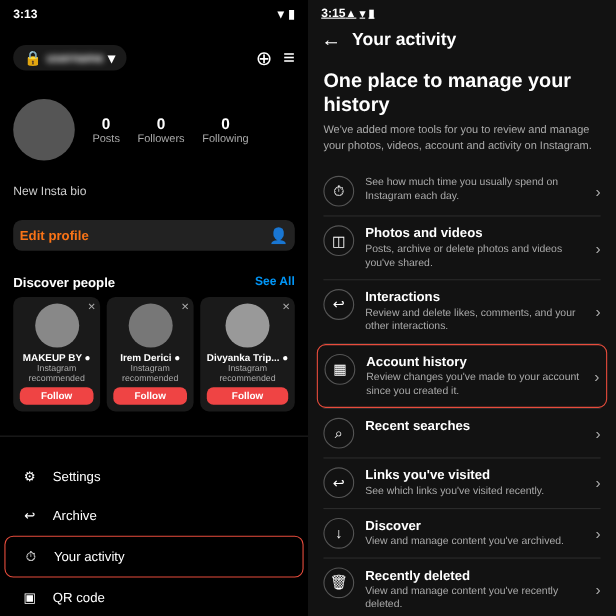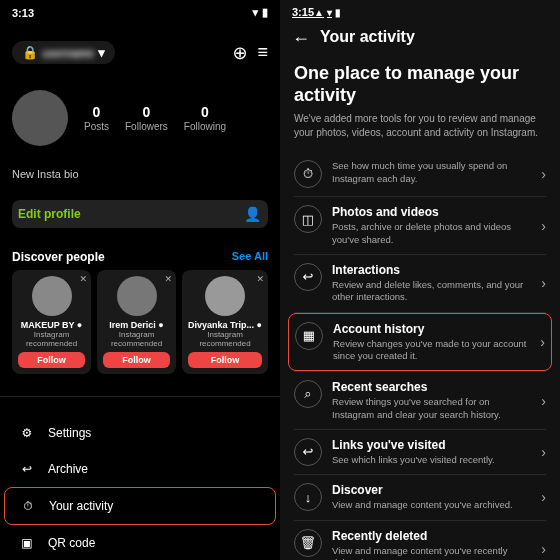--- a/index.html
+++ b/index.html
@@ -102,21 +102,21 @@
       padding: 2px 12px 4px;
       font-size: 11px;
       color: #ccc;
     }
 
     .edit-profile-btn {
       margin: 4px 12px;
       background: #222;
       border: none;
       border-radius: 8px;
-      color: #84cc16;
+      color: #f97316;
       padding: 6px;
       font-size: 12px;
       font-weight: 600;
       display: flex;
       align-items: center;
       justify-content: space-between;
       cursor: pointer;
     }
 
     .discover-section {
@@ -479,21 +479,21 @@
       <span style="font-size:10px;">▮</span>
     </div>
   </div>
 
   <div class="r-top-bar">
     <span class="back-arrow">←</span>
     <span class="r-title">Your activity</span>
   </div>
 
   <div class="hero-section">
-    <div class="hero-title">One place to manage your activity</div>
+    <div class="hero-title">One place to manage your history</div>
     <div class="hero-sub">We've added more tools for you to review and manage your photos, videos, account and activity on Instagram.</div>
   </div>
 
   <div class="activity-list" id="activity-list">
       <div class="activity-item">
     <div class="activity-icon">⏱</div>
     <div class="activity-text">
       <div class="activity-desc">See how much time you usually spend on Instagram each day.</div>
     </div>
     <span class="chevron-right">›</span>
@@ -523,21 +523,20 @@
       <div class="activity-label">Account history</div>
       <div class="activity-desc">Review changes you've made to your account since you created it.</div>
     </div>
     <span class="chevron-right">›</span>
   </div>
       <div class="separator-line"></div>
       <div class="activity-item">
     <div class="activity-icon">⌕</div>
     <div class="activity-text">
       <div class="activity-label">Recent searches</div>
-      <div class="activity-desc">Review things you've searched for on Instagram and clear your search history.</div>
     </div>
     <span class="chevron-right">›</span>
   </div>
       <div class="separator-line"></div>
       <div class="activity-item">
     <div class="activity-icon">↩</div>
     <div class="activity-text">
       <div class="activity-label">Links you've visited</div>
       <div class="activity-desc">See which links you've visited recently.</div>
     </div>

